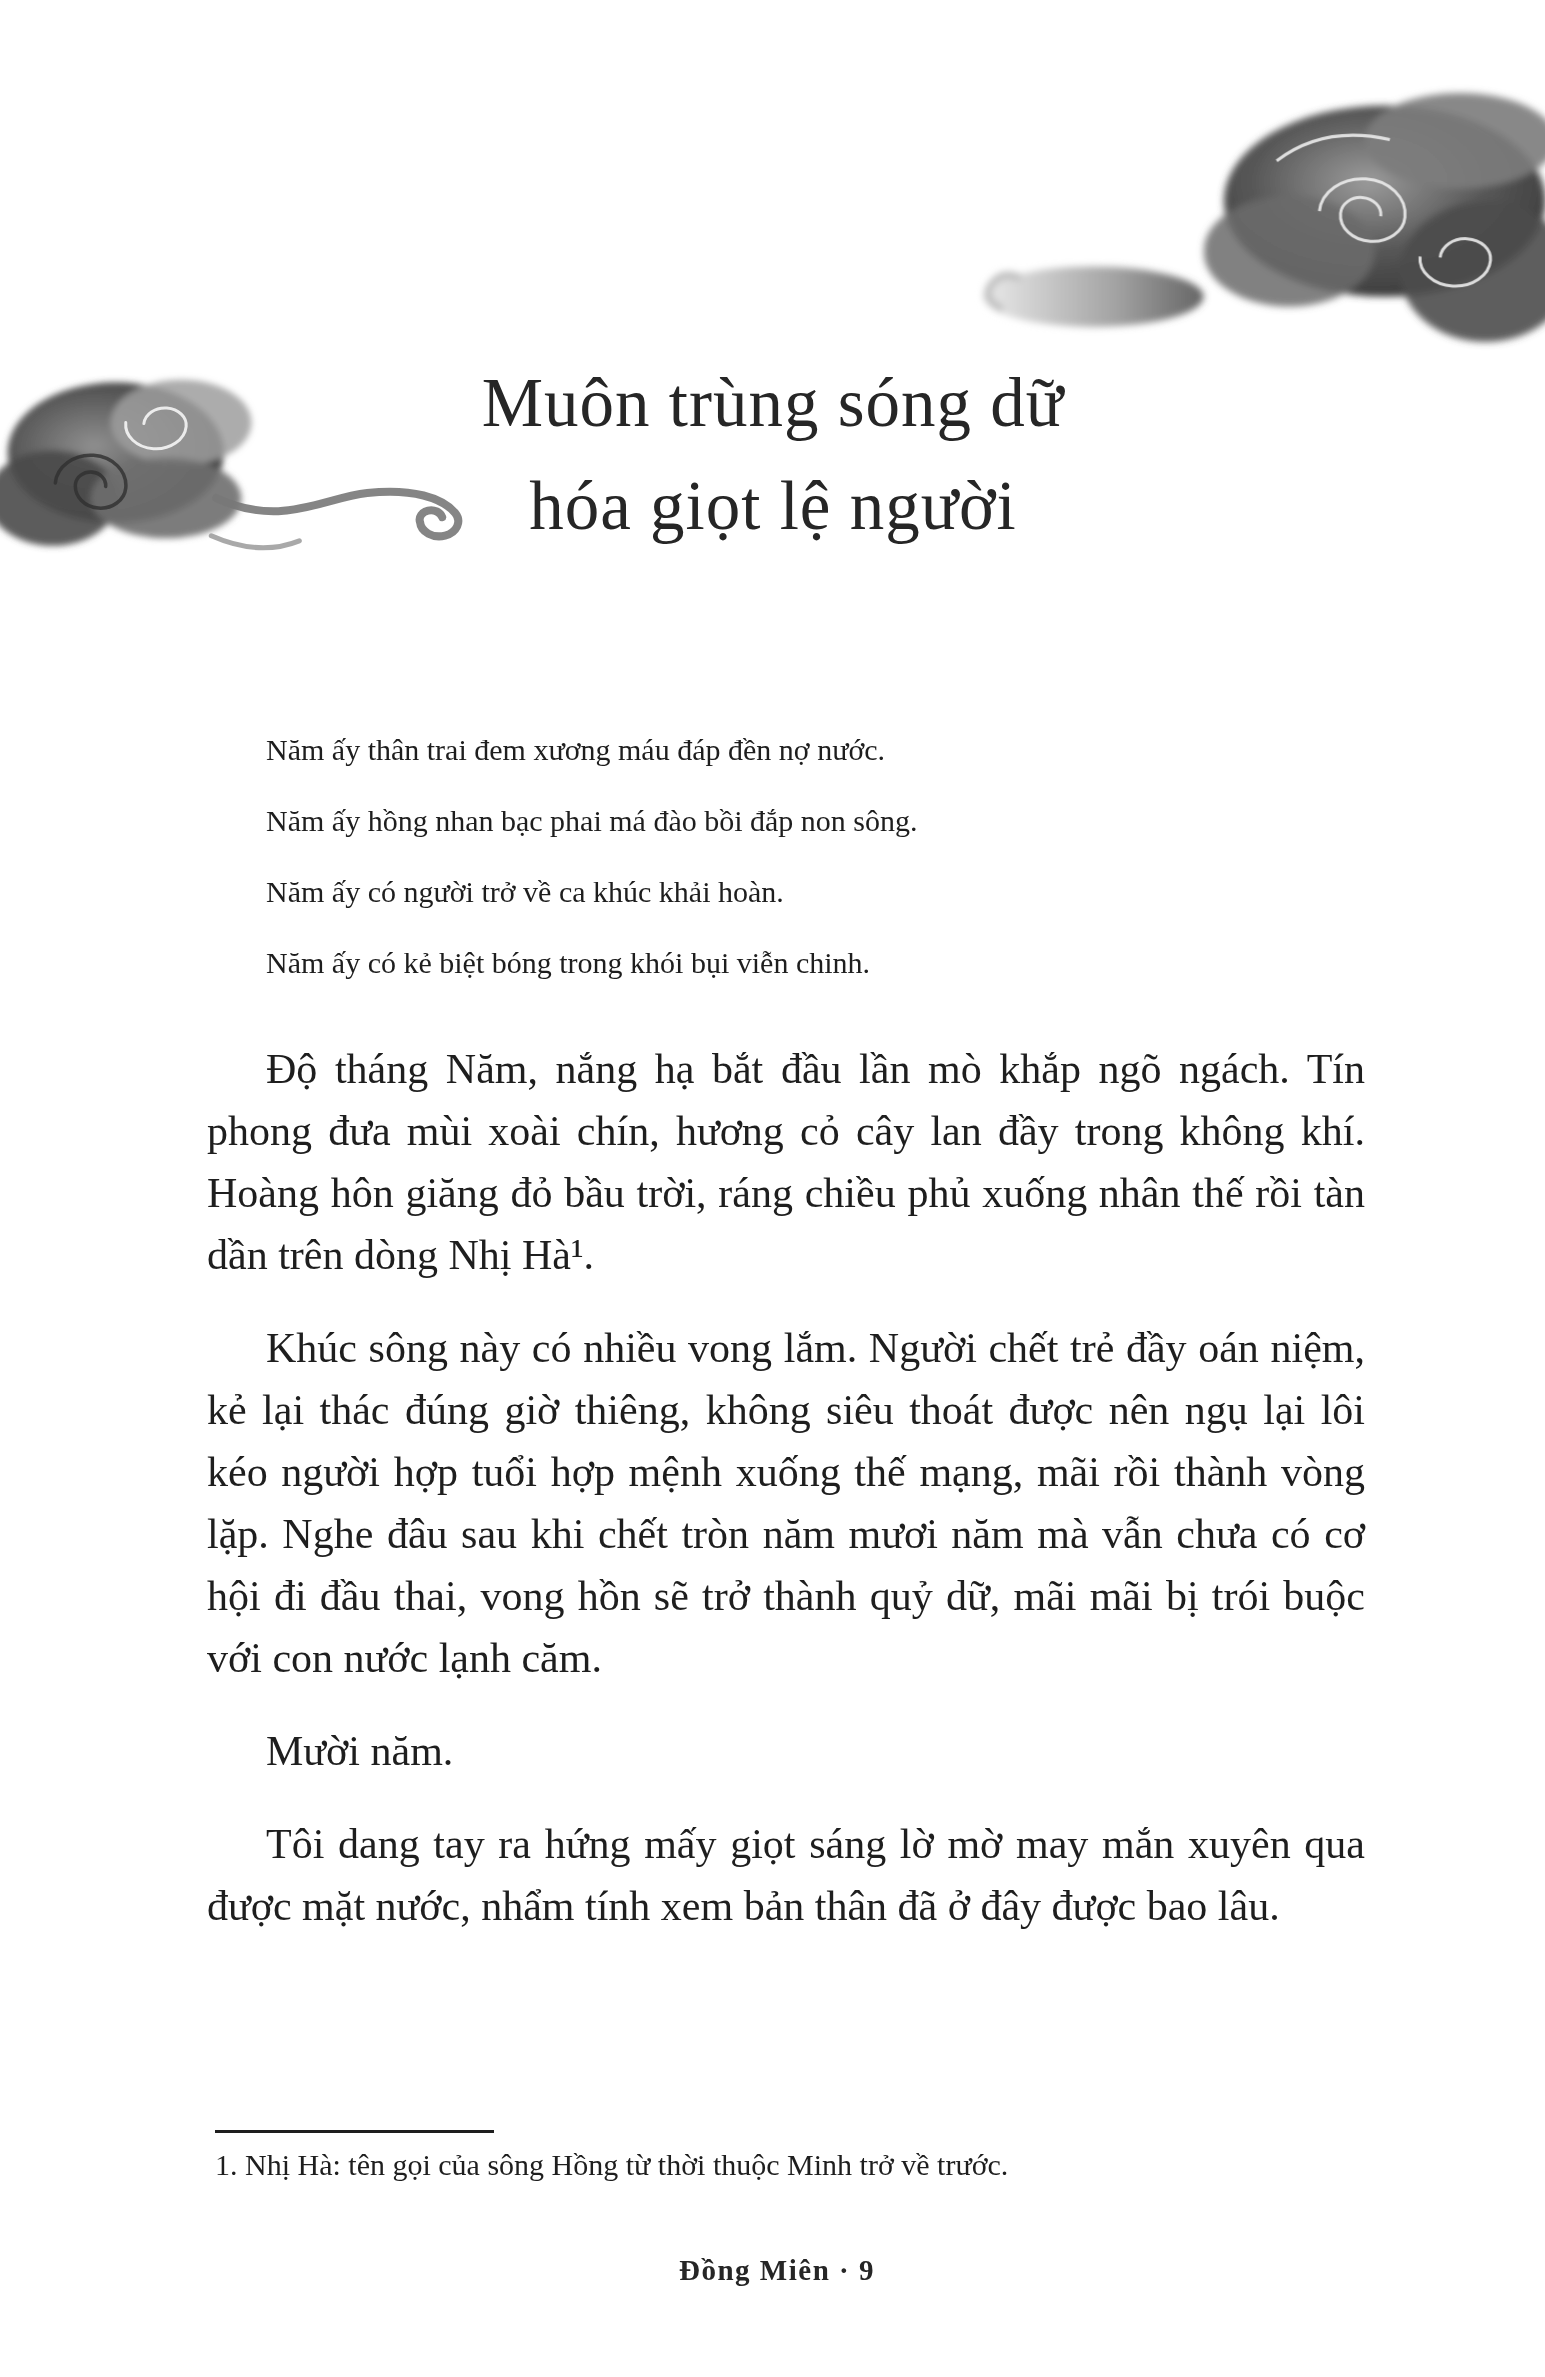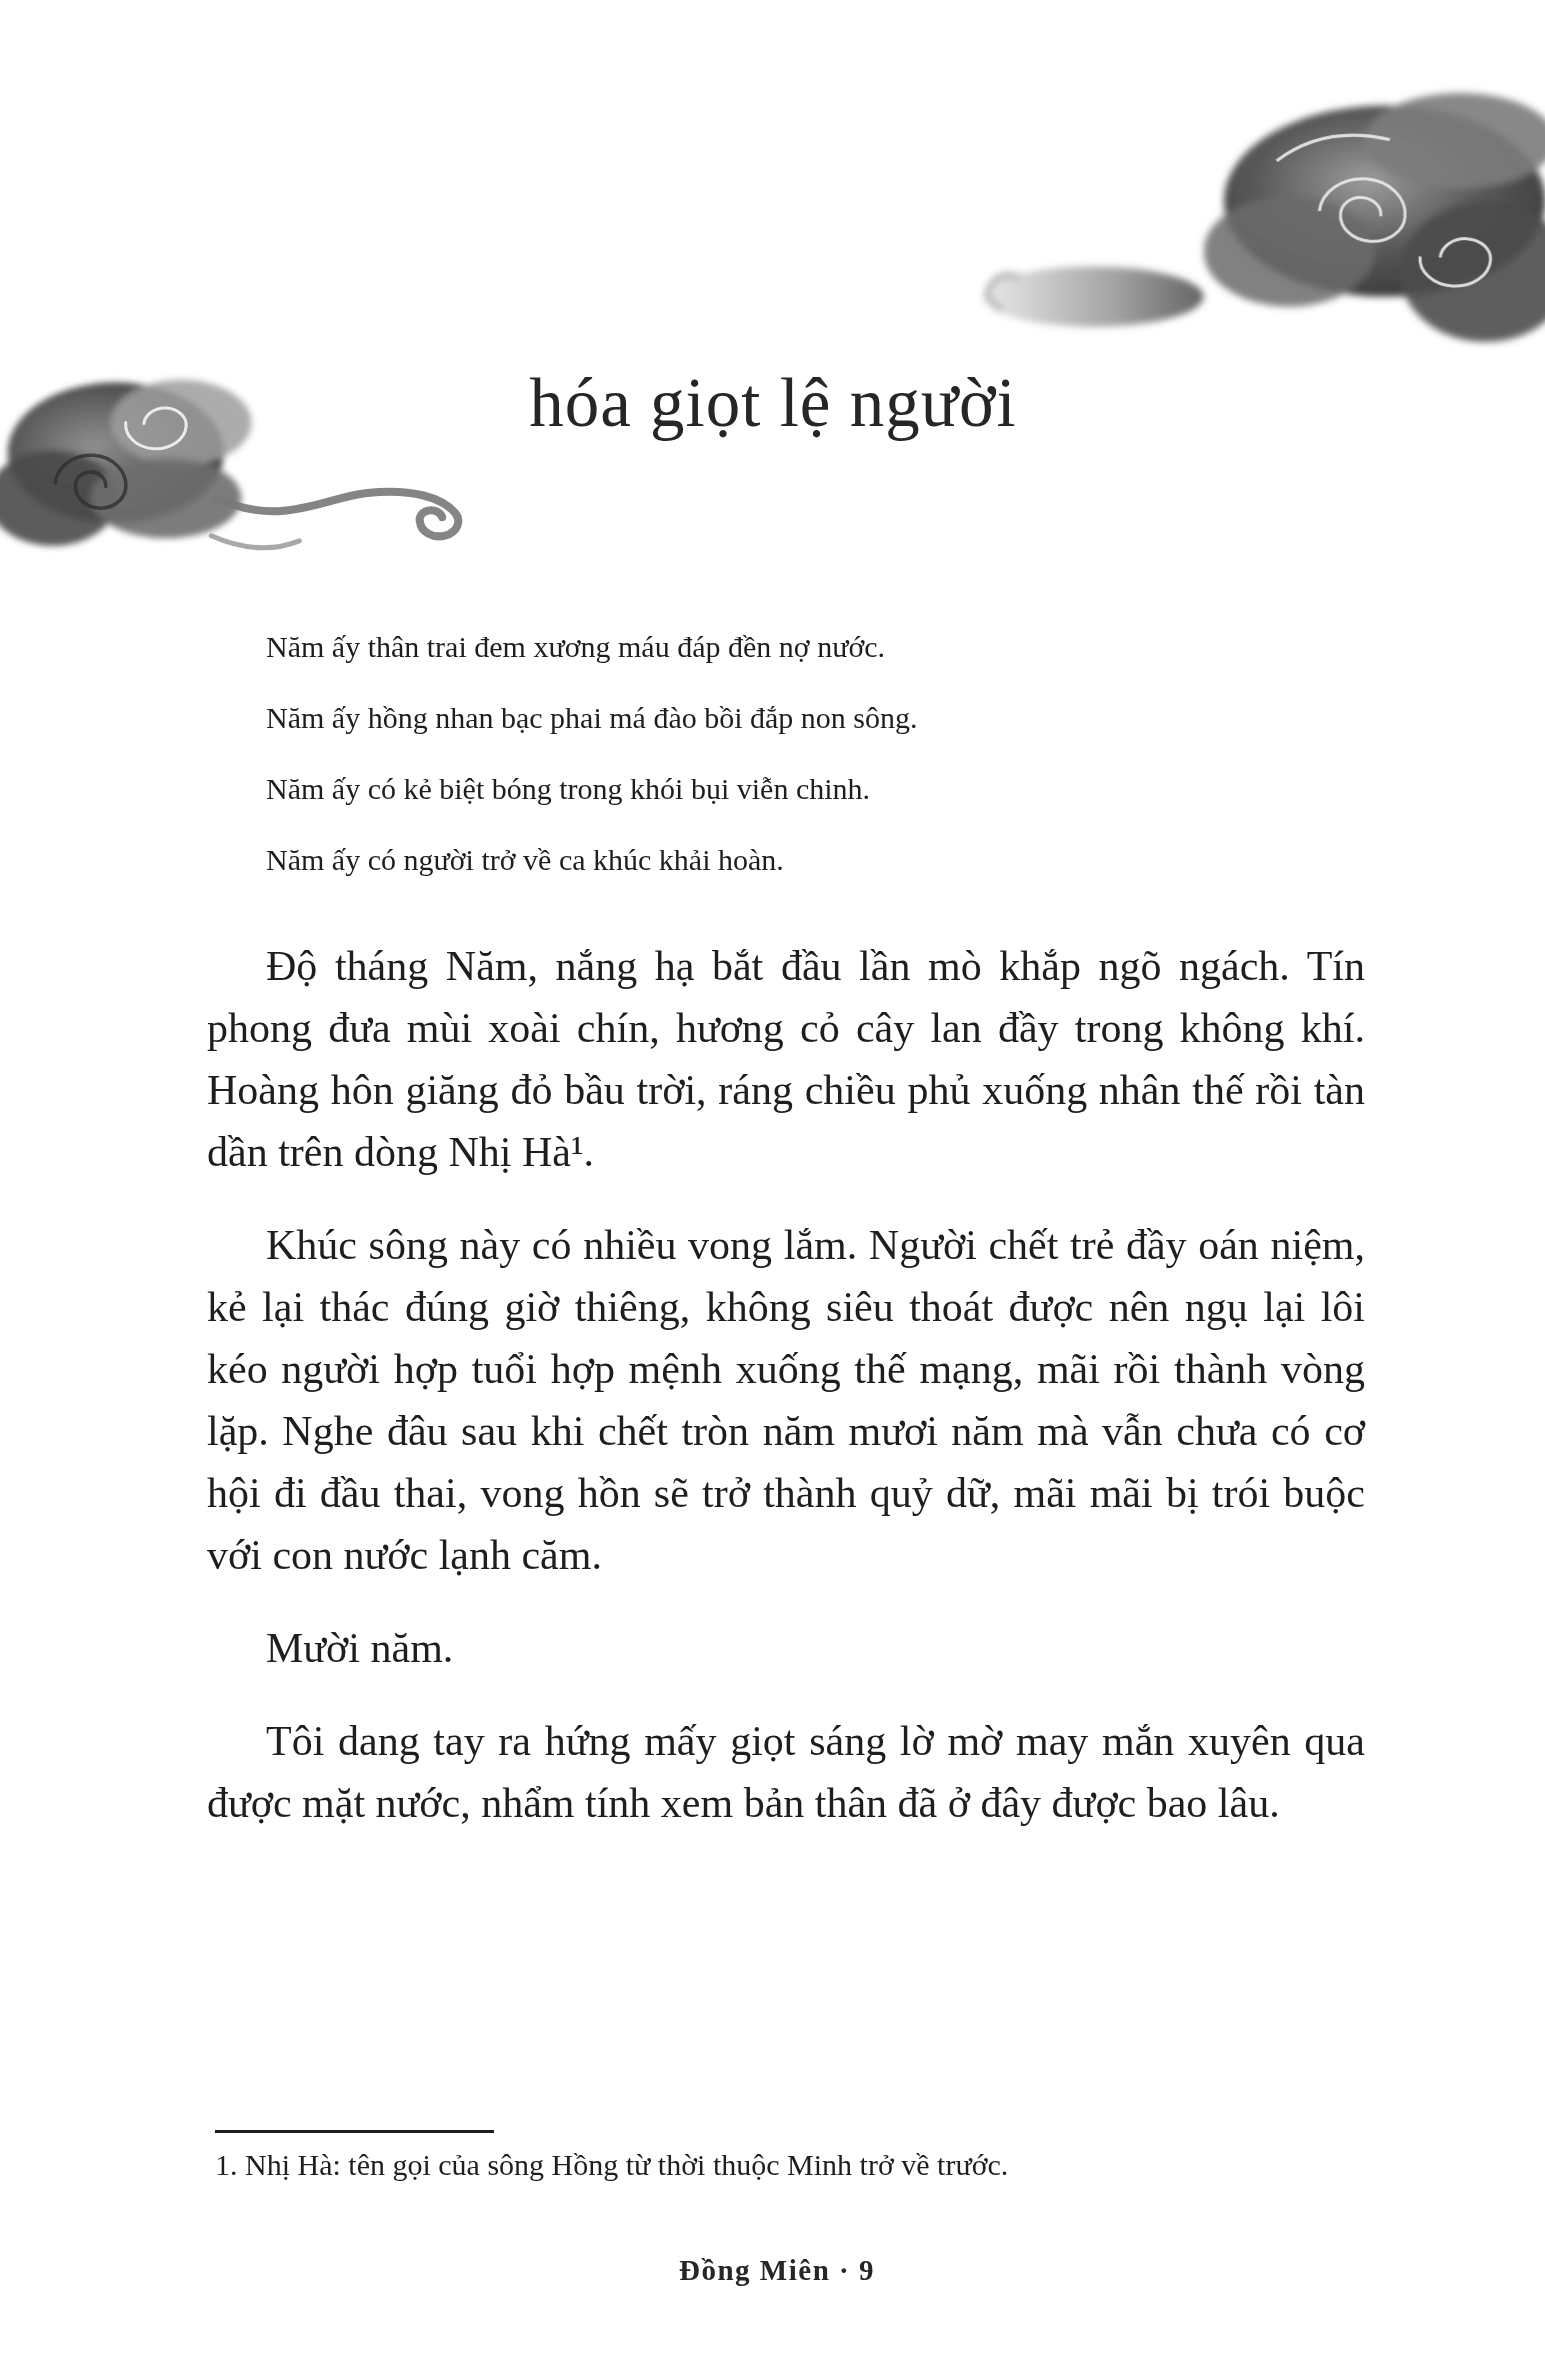--- a/index.html
+++ b/index.html
@@ -152,30 +152,31 @@
     </g>
     <g fill="none" stroke-linecap="round">
       <path d="M110,300 a70,60 0 1,1 140,10 a50,44 0 1,1 -100,-8 a30,26 0 1,1 60,5" stroke="#2f2f2f" stroke-width="7" opacity="0.8"></path>
       <path d="M250,180 a60,48 0 1,0 120,8 a42,34 0 1,0 -84,-6" stroke="#f0f0f0" stroke-width="6" opacity="0.95"></path>
       <path d="M430,330 C 560,390 640,330 730,320 C 820,310 880,330 905,360 a38,30 0 1,1 -70,18 a22,18 0 1,1 44,-10" stroke="#787878" stroke-width="16" opacity="0.9"></path>
       <path d="M420,405 q95,42 175,10" stroke="#9a9a9a" stroke-width="10" opacity="0.85"></path>
     </g>
   </svg>
 
   <h1 class="chapter-title">
+    <span class="title-line">Muôn trùng sóng dữ</span>
     <span class="title-line">hóa giọt lệ người</span>
   </h1>
 
   <div class="content">
 
     <div class="poem">
       <div class="poem-line">Năm ấy thân trai đem xương máu đáp đền nợ nước.</div>
       <div class="poem-line">Năm ấy hồng nhan bạc phai má đào bồi đắp non sông.</div>
+      <div class="poem-line">Năm ấy có người trở về ca khúc khải hoàn.</div>
       <div class="poem-line">Năm ấy có kẻ biệt bóng trong khói bụi viễn chinh.</div>
-      <div class="poem-line">Năm ấy có người trở về ca khúc khải hoàn.</div>
     </div>
 
 
     <p class="body-par first-after-heading">Độ tháng Năm, nắng hạ bắt đầu lần mò khắp ngõ ngách. Tín phong đưa mùi xoài chín, hương cỏ cây lan đầy trong không khí. Hoàng hôn giăng đỏ bầu trời, ráng chiều phủ xuống nhân thế rồi tàn dần trên dòng Nhị Hà¹.</p>
     <p class="body-par">Khúc sông này có nhiều vong lắm. Người chết trẻ đầy oán niệm, kẻ lại thác đúng giờ thiêng, không siêu thoát được nên ngụ lại lôi kéo người hợp tuổi hợp mệnh xuống thế mạng, mãi rồi thành vòng lặp. Nghe đâu sau khi chết tròn năm mươi năm mà vẫn chưa có cơ hội đi đầu thai, vong hồn sẽ trở thành quỷ dữ, mãi mãi bị trói buộc với con nước lạnh căm.</p>
     <p class="body-par">Mười năm.</p>
     <p class="body-par">Tôi dang tay ra hứng mấy giọt sáng lờ mờ may mắn xuyên qua được mặt nước, nhẩm tính xem bản thân đã ở đây được bao lâu.</p>
   </div>
 
   <div class="footnote-block">

